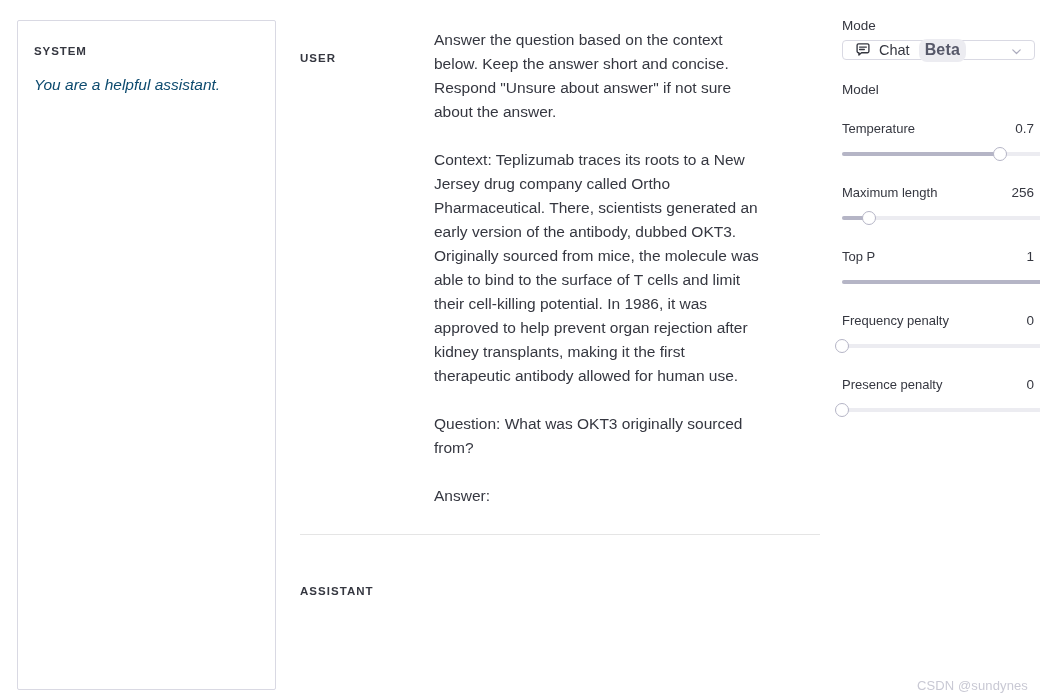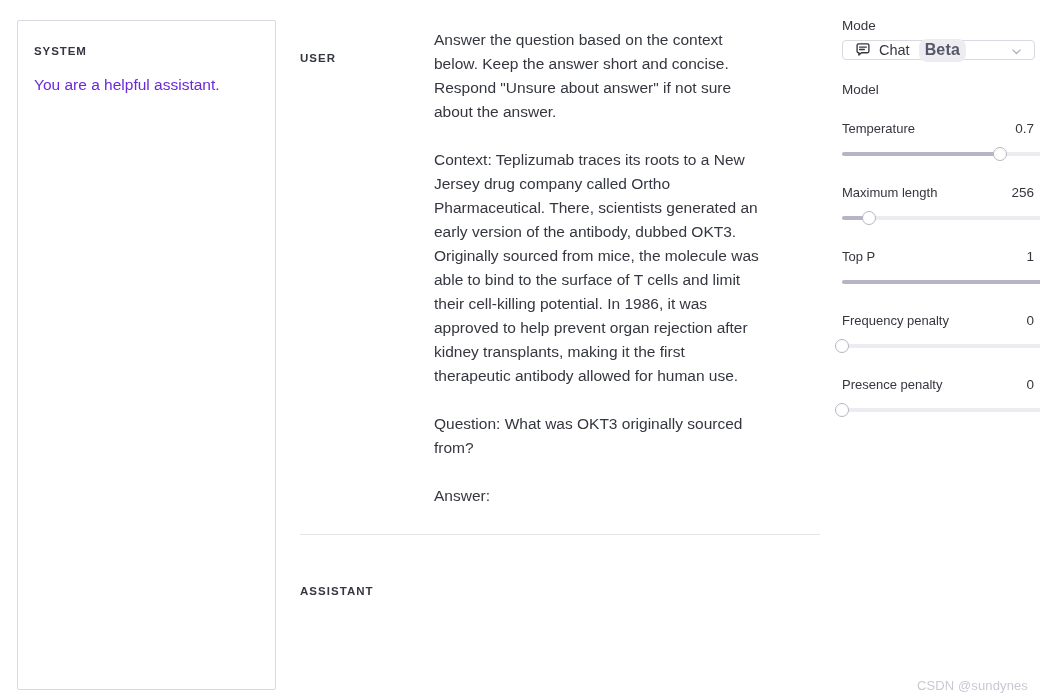--- a/index.html
+++ b/index.html
@@ -40,21 +40,22 @@
     font-weight: 700;
     letter-spacing: 0.08em;
     color: #353740;
     text-transform: uppercase;
     font-family: "Liberation Sans", "DejaVu Sans", sans-serif;
   }
   .system-text {
     margin-top: 16px;
     font-size: 15.5px;
     line-height: 1.5;
-    color: #6d28d9;
+    color: #0c4a6e;
+    font-style: italic;
   }
 
   
   .convo {
     position: absolute;
     left: 300px;
     top: 0;
     width: 520px;
     height: 699px;
   }

